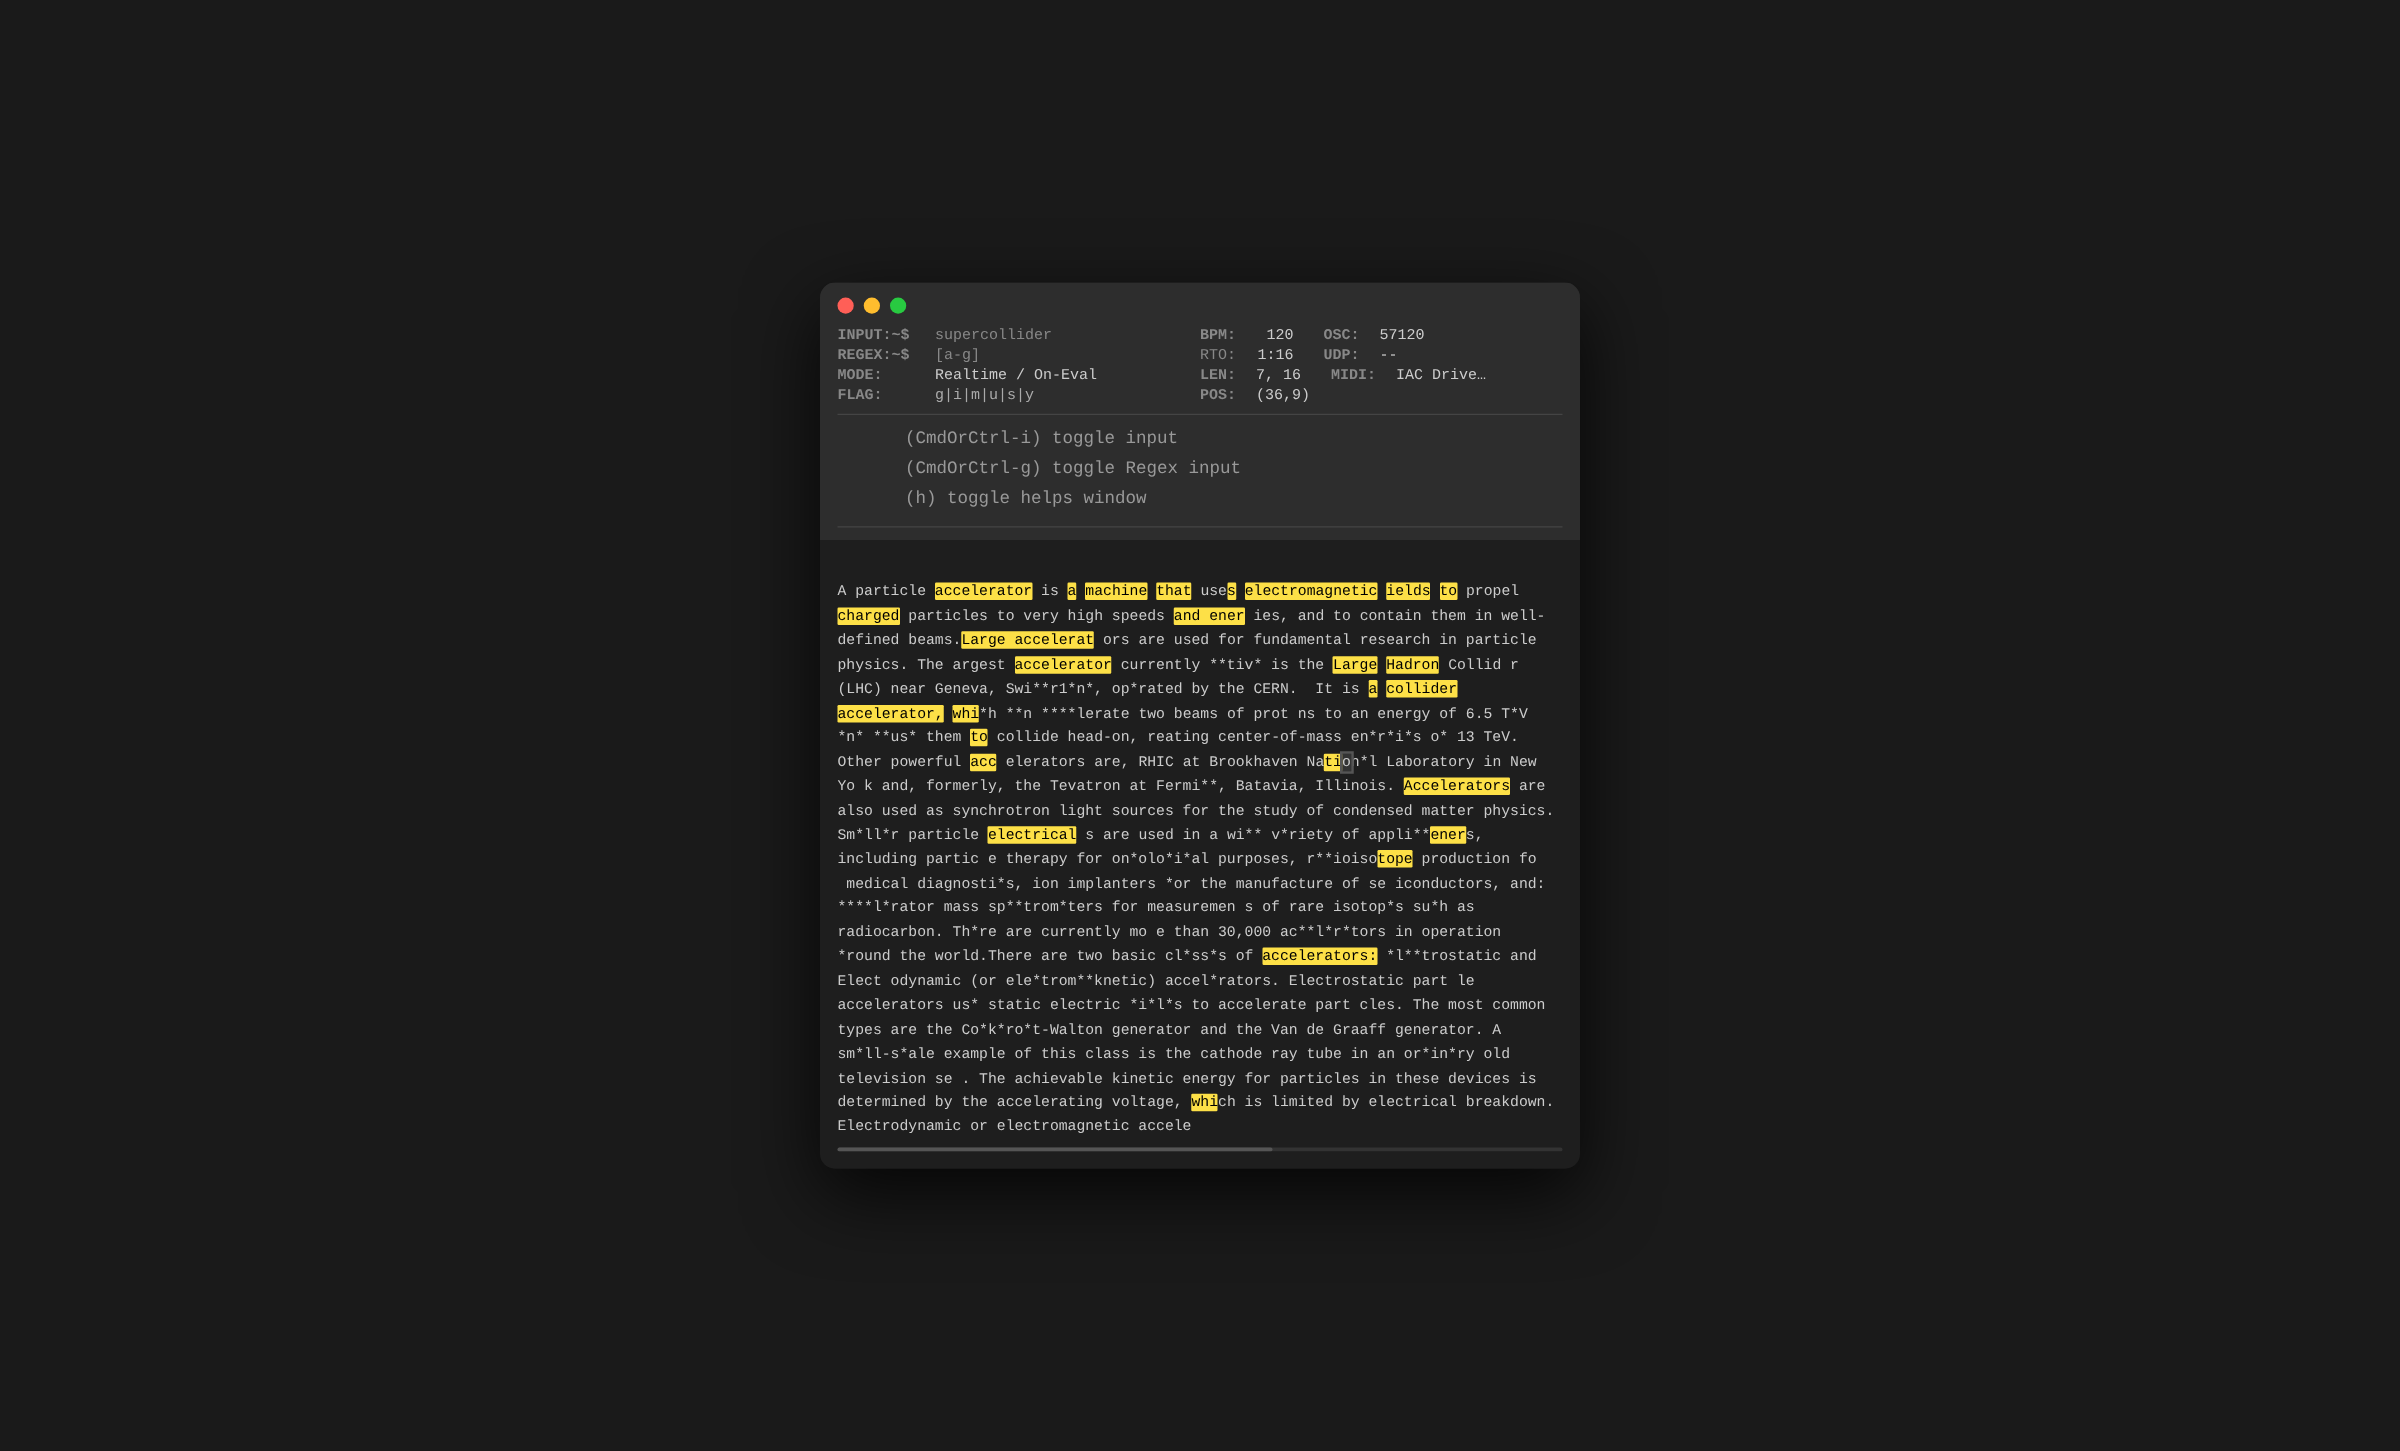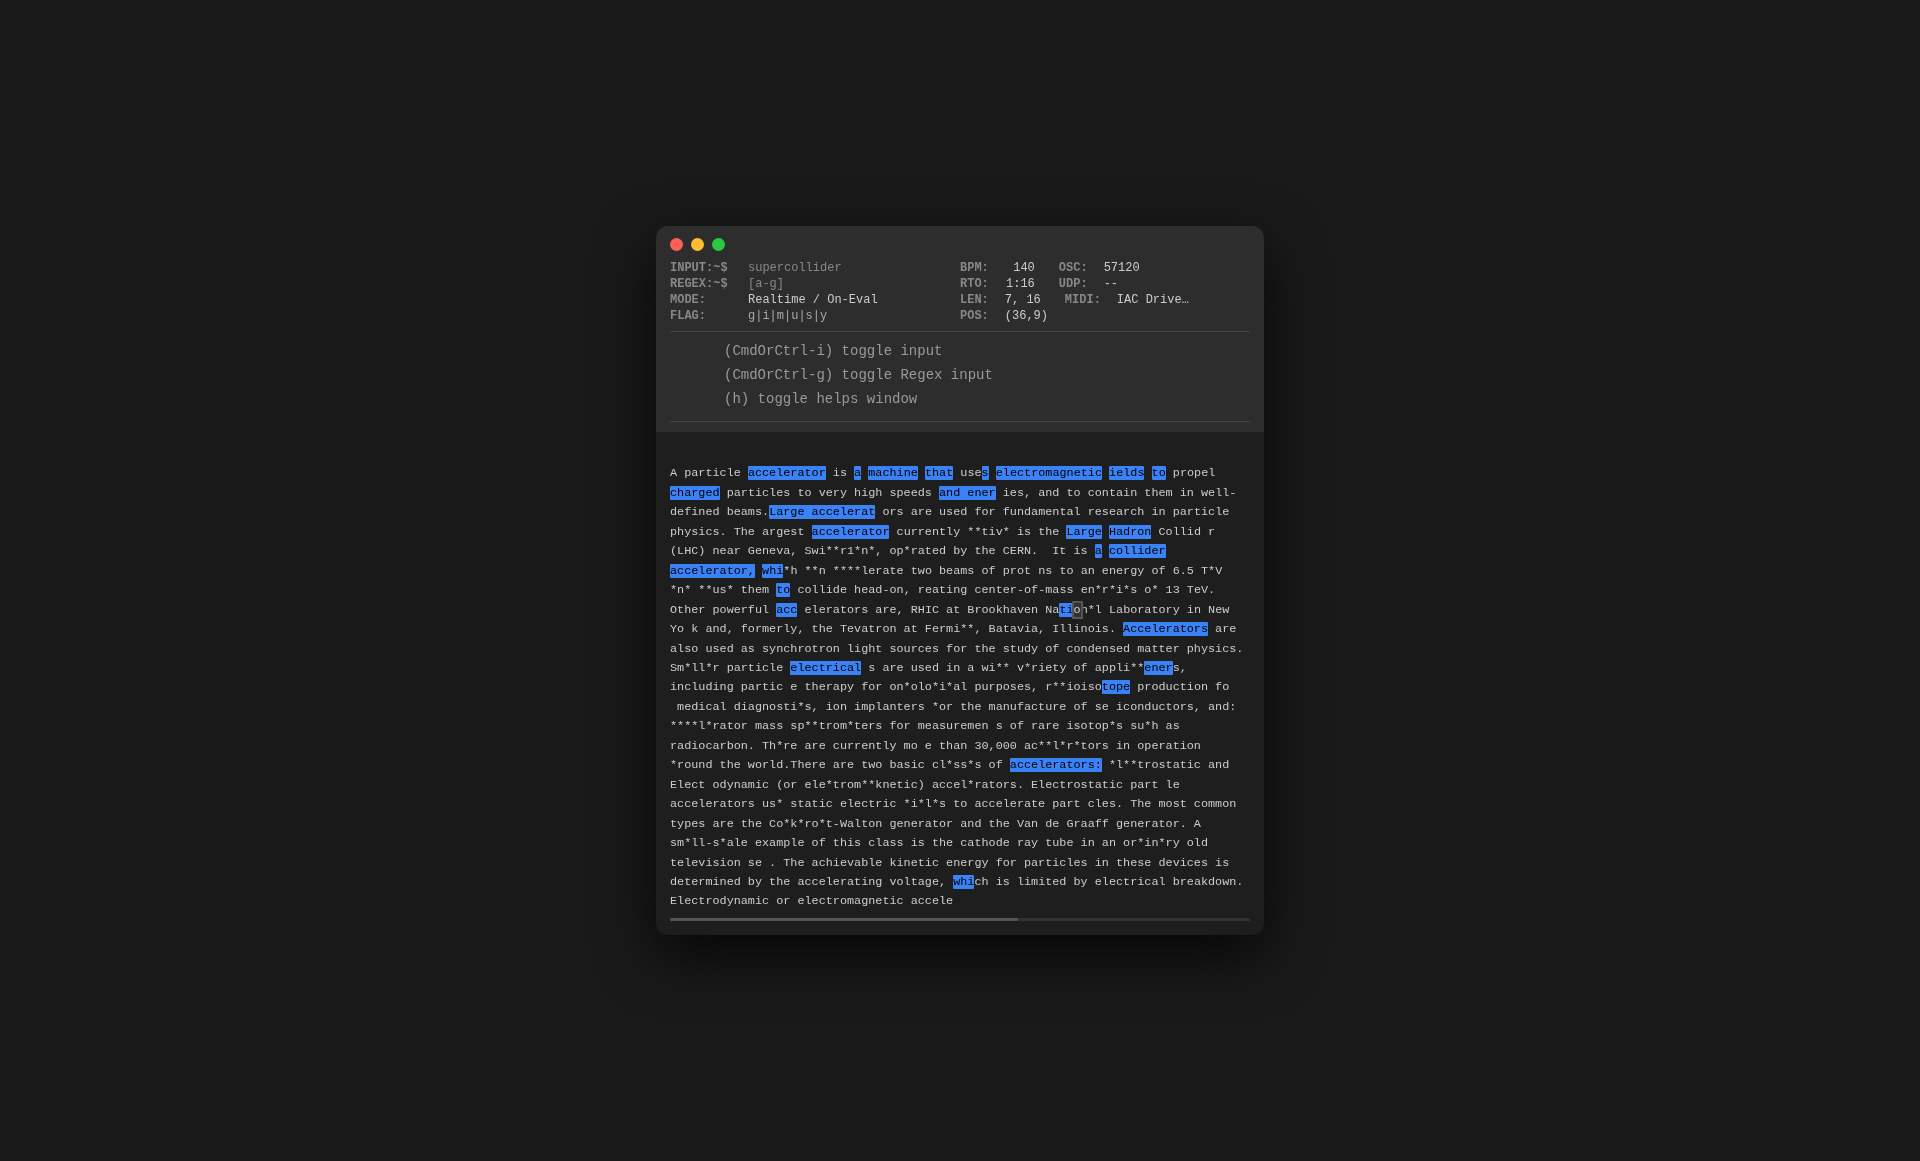--- a/index.html
+++ b/index.html
@@ -57,21 +57,21 @@
       flex: 1;
       overflow: hidden;
     }
     .text-body {
       font-size: 11.8px;
       line-height: 1.65;
       color: #ccc;
       font-family: 'Menlo', 'Monaco', 'Courier New', monospace;
     }
     .hl {
-      background: #3b82f6;
+      background: #fde047;
       color: #000;
       border-radius: 1px;
       text-align: right;
     }
     .cursor-pos {
       background: #333;
       color: #ccc;
       outline: 2px solid #555;
     }
     .bottom-scroll {
@@ -103,31 +103,31 @@
     </div>
 
     <div style="display:grid; grid-template-columns:1fr 1fr; gap:2px 0; font-size:12px;">
 
       <div style="display:flex; align-items:center;">
         <span style="color:#888; font-weight:bold; min-width:78px;">INPUT:~$</span>
         <span style="color:#888;"> supercollider</span>
       </div>
       <div style="display:flex; align-items:center; gap:16px;">
         <span style="color:#888; font-weight:bold;">BPM:</span>
-        <span style="color:#ccc; min-width:30px; text-align:right;">140</span>
+        <span style="color:#ccc; min-width:30px; text-align:right;">120</span>
         <span style="color:#888; font-weight:bold; margin-left:8px;">OSC:</span>
         <span style="color:#ccc;">57120</span>
       </div>
 
       <div style="display:flex; align-items:center;">
         <span style="color:#888; font-weight:bold; min-width:78px;">REGEX:~$</span>
         <span style="color:#888;"> [a-g]</span>
       </div>
       <div style="display:flex; align-items:center; gap:16px;">
-        <span style="color:#888; font-weight:bold;">RTO:</span>
+        <span style="color:#888; font-weight:normal;">RTO:</span>
         <span style="color:#ccc; min-width:30px; text-align:right;">1:16</span>
         <span style="color:#888; font-weight:bold; margin-left:8px;">UDP:</span>
         <span style="color:#ccc;">--</span>
       </div>
 
       <div style="display:flex; align-items:center;">
         <span style="color:#888; font-weight:bold; min-width:78px;">MODE:</span>
         <span style="color:#ccc;"> Realtime / On-Eval</span>
       </div>
       <div style="display:flex; align-items:center; gap:16px;">

